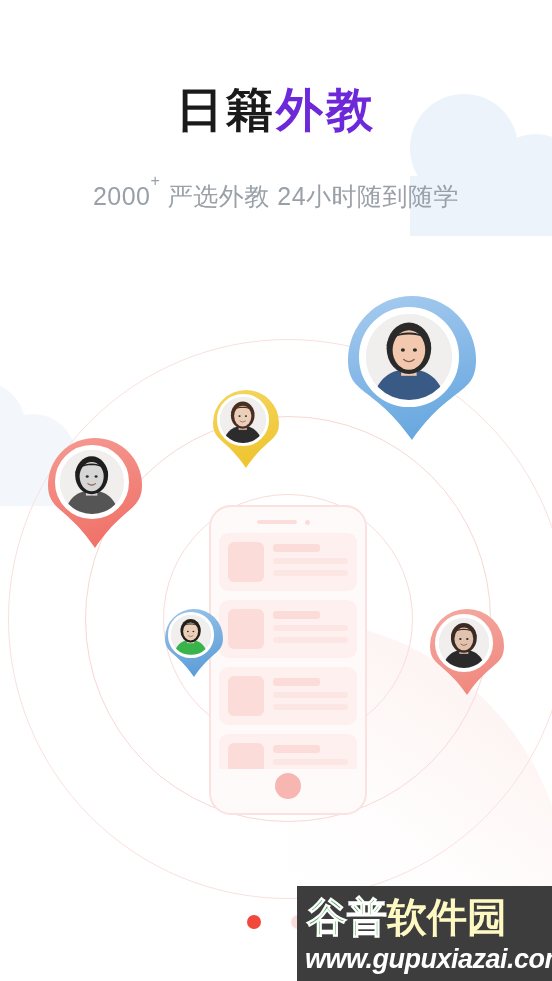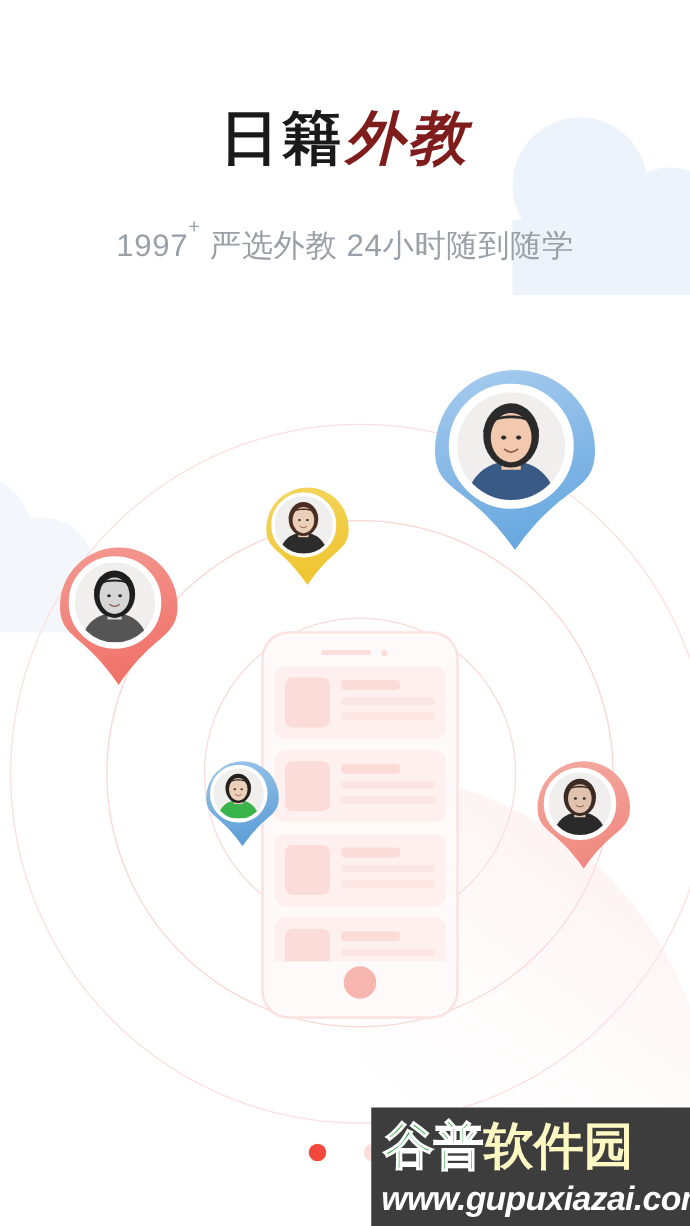--- a/index.html
+++ b/index.html
@@ -120,21 +120,21 @@
 
   
   #title {
     position:absolute; left:0; right:0; top:86px;
     text-align:center;
     font-size:47px; font-weight:bold;
     letter-spacing:3px;
     line-height:1;
     color:#1a1a1a;
   }
-  #title .accent { color:#7f1d1d;font-style:italic; }
+  #title .accent { color:#6d28d9; }
   #subtitle {
     position:absolute; left:0; right:0; top:180px;
     text-align:center;
     font-size:25px;
     color:#9aa0a8;
     letter-spacing:.5px;
     white-space:nowrap;
   }
   #subtitle sup { font-size:16px; top:-.6em; position:relative; }
 
@@ -175,21 +175,21 @@
   <div class="cloud" id="cloud-l">
     <div class="puff p1"></div>
     <div class="puff p2"></div>
     <div class="puff b1"></div>
   </div>
 
   <div id="title">
     <span>日籍</span><span class="accent">外教</span>
   </div>
   <div id="subtitle">
-    <span>1997</span><sup>+</sup><span> 严选外教 24小时随到随学</span>
+    <span>2000</span><sup>+</sup><span> 严选外教 24小时随到随学</span>
   </div>
 
   <div class="ring" id="ring-outer"></div>
   <div class="ring" id="ring-mid"></div>
   <div class="ring" id="ring-inner"></div>
   <div id="wedge"></div>
 
   <div id="phone">
     <div id="phone-speaker"></div>
     <div id="phone-cam"></div>

